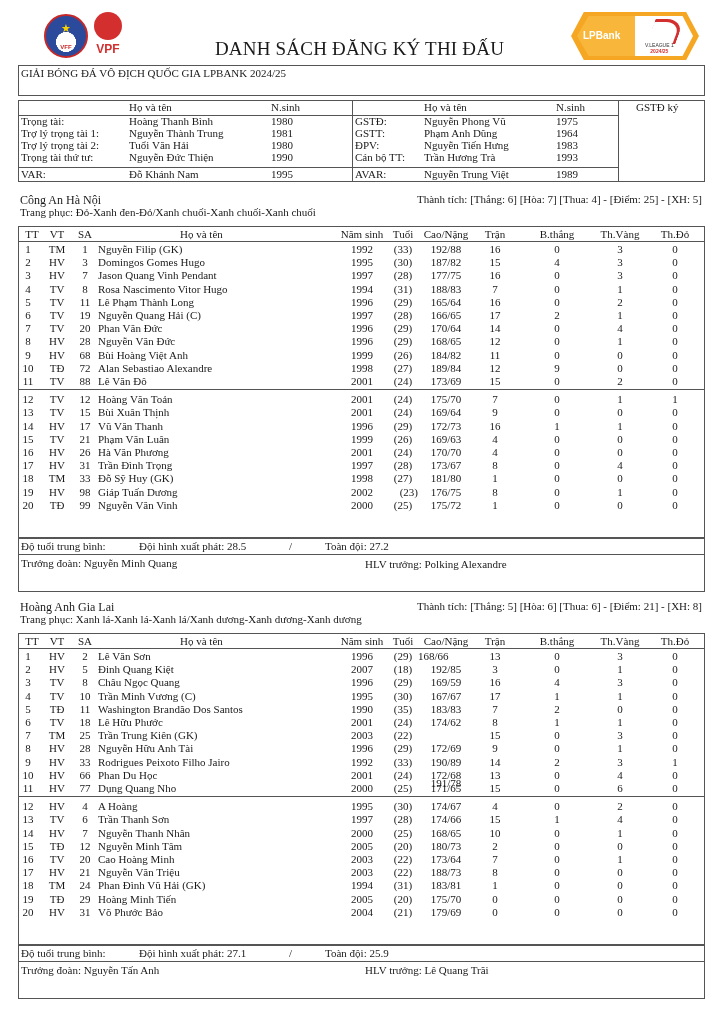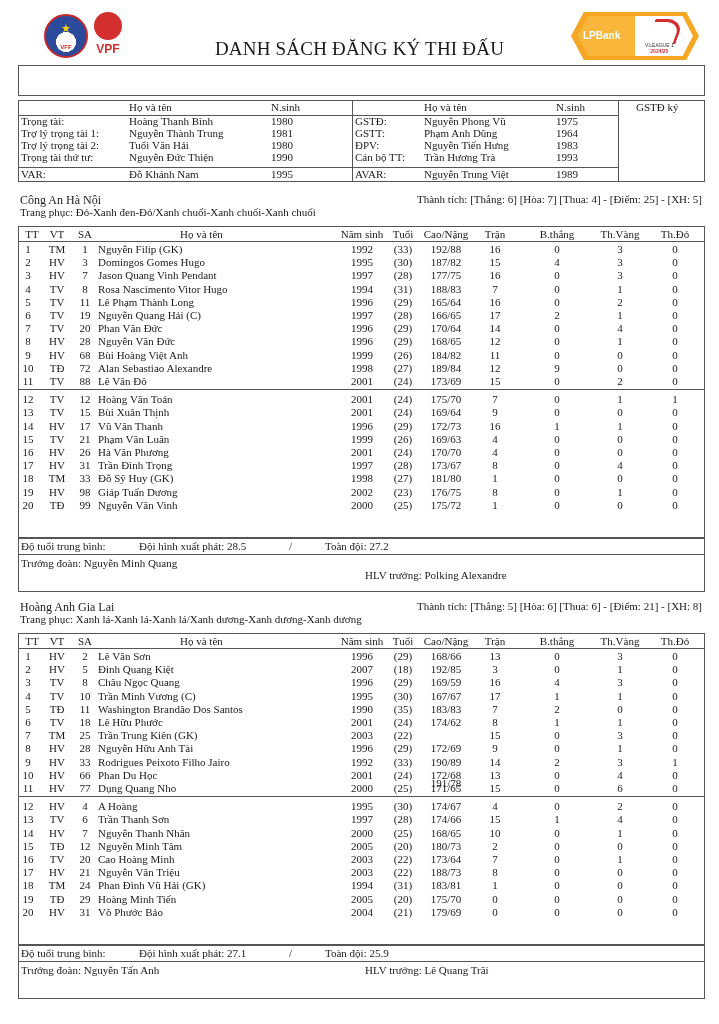--- a/index.html
+++ b/index.html
@@ -45,20 +45,21 @@
   <div class="inner"></div>
   <div class="white"></div>
   <div class="bank">LPBank</div>
   <div class="swirl"></div>
   <div class="vl"><span>V.LEAGUE 1</span><br><b>2024/25</b></div>
 </div>
 
 <div class="abs title">DANH SÁCH ĐĂNG KÝ THI ĐẤU</div>
 
 <div class="box" style="left:18px; top:65px; width:687px; height:31px;">
+  <div class="row" style="left:2px; top:1px;">GIẢI BÓNG ĐÁ VÔ ĐỊCH QUỐC GIA LPBANK 2024/25</div>
 </div>
 
 <div class="box" style="left:18px; top:100px; width:687px; height:82px;">
   <div class="line" style="top:14px; right:86px;"></div>
   <div class="line" style="top:66px; right:86px;"></div>
   <div class="abs" style="left:333px; top:0; width:0; height:80px; border-left:1px solid #555;"></div>
   <div class="abs" style="left:599px; top:0; width:0; height:80px; border-left:1px solid #555;"></div>
   <div class="c" style="left:110px; top:0;">Họ và tên</div>
   <div class="c" style="left:252px; top:0;">N.sinh</div>
   <div class="c" style="left:405px; top:0;">Họ và tên</div>
@@ -354,21 +355,21 @@
       <div class="c" style="left:532px; width:50px; text-align:center; top:472.4px;">0</div>
       <div class="c" style="left:600px; width:40px; text-align:center; top:472.4px;">0</div>
       <div class="c" style="left:660px; width:30px; text-align:center; top:472.4px;">0</div>
     </div>
     <div>
       <div class="c" style="left:18px; width:20px; text-align:center; top:485.6px;">19</div>
       <div class="c" style="left:44px; width:26px; text-align:center; top:485.6px;">HV</div>
       <div class="c" style="left:76px; width:18px; text-align:center; top:485.6px;">98</div>
       <div class="c" style="left:98px; top:485.6px;">Giáp Tuấn Dương</div>
       <div class="c" style="left:340px; width:44px; text-align:center; top:485.6px;">2002</div>
-      <div class="c" style="left:388px; width:30px; text-align:center; top:485.6px;">(23)</div>
+      <div class="c" style="left:388px; width:30px; text-align:right; top:485.6px;">(23)</div>
       <div class="c" style="left:418px; width:56px; text-align:center; top:485.6px;">176/75</div>
       <div class="c" style="left:480px; width:30px; text-align:center; top:485.6px;">8</div>
       <div class="c" style="left:532px; width:50px; text-align:center; top:485.6px;">0</div>
       <div class="c" style="left:600px; width:40px; text-align:center; top:485.6px;">1</div>
       <div class="c" style="left:660px; width:30px; text-align:center; top:485.6px;">0</div>
     </div>
     <div>
       <div class="c" style="left:18px; width:20px; text-align:center; top:498.79999999999995px;">20</div>
       <div class="c" style="left:44px; width:26px; text-align:center; top:498.79999999999995px;">TĐ</div>
       <div class="c" style="left:76px; width:18px; text-align:center; top:498.79999999999995px;">99</div>
@@ -382,21 +383,21 @@
       <div class="c" style="left:660px; width:30px; text-align:center; top:498.79999999999995px;">0</div>
     </div>
     <div class="box" style="left:18px; top:538px; width:687px; height:17px;">
       <div class="c" style="left:2px; top:1px;">Độ tuổi trung bình:</div>
       <div class="c" style="left:120px; top:1px;">Đội hình xuất phát: 28.5</div>
       <div class="c" style="left:270px; top:1px;">/</div>
       <div class="c" style="left:306px; top:1px;">Toàn đội: 27.2</div>
     </div>
     <div class="box" style="left:18px; top:554px; width:687px; height:38px;">
       <div class="c" style="left:2px; top:2px;">Trưởng đoàn: Nguyễn Minh Quang</div>
-      <div class="c" style="left:346px; top:14px;">HLV trưởng: Polking Alexandre</div>
+      <div class="c" style="left:346px; top:3px;">HLV trưởng: Polking Alexandre</div>
     </div>
   </div>
 <div id="team-1">
     <div class="row bold" style="left:20px; top:600px; font-size:12px;">Hoàng Anh Gia Lai</div>
     <div class="row" style="right:17px; top:600px;">Thành tích: [Thắng: 5] [Hòa: 6] [Thua: 6] - [Điểm: 21] - [XH: 8]</div>
     <div class="row" style="left:20px; top:613px;">Trang phục: Xanh lá-Xanh lá-Xanh lá/Xanh dương-Xanh dương-Xanh dương</div>
     <div class="box" style="left:18px; top:633px; width:687px; height:312px;">
       <div class="line" style="top:14px;"></div>
       <div class="line" style="top:162.2px;"></div>
     </div>
@@ -413,21 +414,21 @@
       <div class="c" style="left:600px; width:40px; text-align:center; top:635px;">Th.Vàng</div>
       <div class="c" style="left:660px; width:30px; text-align:center; top:635px;">Th.Đỏ</div>
     </div>
     <div>
       <div class="c" style="left:18px; width:20px; text-align:center; top:650px;">1</div>
       <div class="c" style="left:44px; width:26px; text-align:center; top:650px;">HV</div>
       <div class="c" style="left:76px; width:18px; text-align:center; top:650px;">2</div>
       <div class="c" style="left:98px; top:650px;">Lê Văn Sơn</div>
       <div class="c" style="left:340px; width:44px; text-align:center; top:650px;">1996</div>
       <div class="c" style="left:388px; width:30px; text-align:center; top:650px;">(29)</div>
-      <div class="c" style="left:418px; width:56px; text-align:center; top:650px;">168/66</div>
+      <div class="c" style="left:418px; width:56px; text-align:left; top:650px;">168/66</div>
       <div class="c" style="left:480px; width:30px; text-align:center; top:650px;">13</div>
       <div class="c" style="left:532px; width:50px; text-align:center; top:650px;">0</div>
       <div class="c" style="left:600px; width:40px; text-align:center; top:650px;">3</div>
       <div class="c" style="left:660px; width:30px; text-align:center; top:650px;">0</div>
     </div>
     <div>
       <div class="c" style="left:18px; width:20px; text-align:center; top:663.2px;">2</div>
       <div class="c" style="left:44px; width:26px; text-align:center; top:663.2px;">HV</div>
       <div class="c" style="left:76px; width:18px; text-align:center; top:663.2px;">5</div>
       <div class="c" style="left:98px; top:663.2px;text-align:right;">Đinh Quang Kiệt</div>

